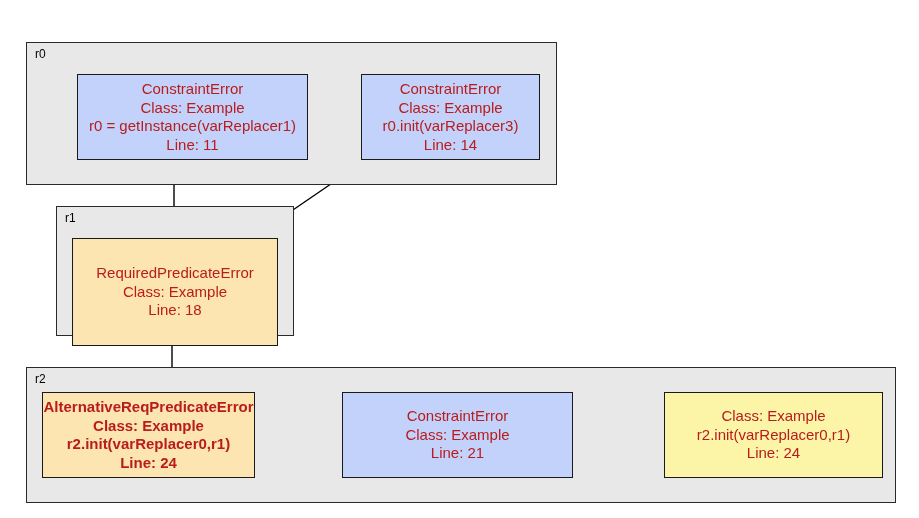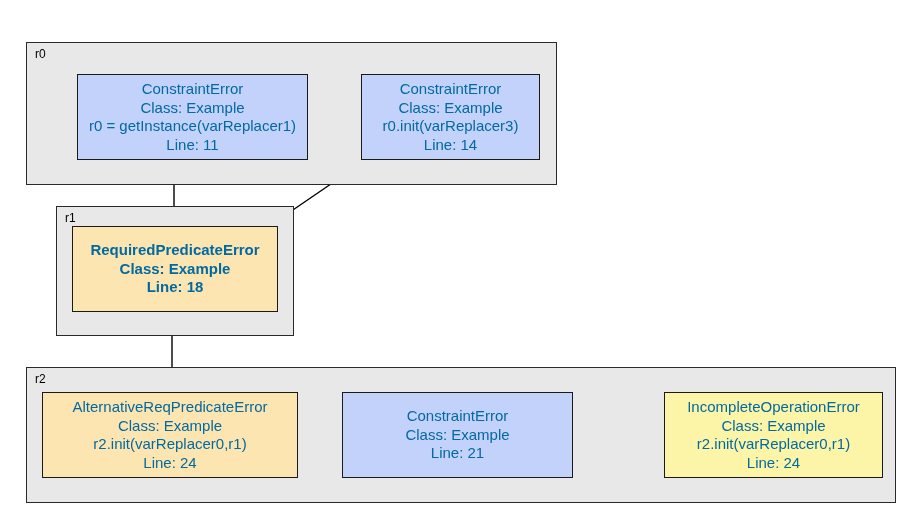--- a/index.html
+++ b/index.html
@@ -39,21 +39,21 @@
     position: absolute;
     box-sizing: border-box;
     border: 1px solid #1a1a1a;
     display: flex;
     flex-direction: column;
     align-items: center;
     justify-content: center;
     text-align: center;
     font-size: 15px;
     line-height: 18.5px;
-    color: #0369a1;
+    color: #b91c1c;
     white-space: nowrap;
   }
   .node .ln { display: block; }
   .edges {
     position: absolute;
     left: 0; top: 0;
     width: 919px;
     height: 518px;
     pointer-events: none;
   }
@@ -87,38 +87,37 @@
     </div>
     <div class="node" style="left: 361px; top: 74px; width: 179px; height: 86px; background: rgb(194, 210, 251);">
       <span class="ln">ConstraintError</span>
       <span class="ln">Class: Example</span>
       <span class="ln">r0.init(varReplacer3)</span>
       <span class="ln">Line: 14</span>
     </div>
     <div class="cluster" style="left: 56px; top: 206px; width: 238px; height: 130px; background: rgb(232, 232, 232); border-color: rgb(42, 42, 42);">
       <div class="cluster-label">r1</div>
     </div>
-    <div class="node" style="left: 72px; top: 226px; width: 206px; height: 86px; background: rgb(252, 229, 176); font-weight: bold;">
+    <div class="node" style="left: 72px; top: 238px; width: 206px; height: 108px; background: rgb(252, 229, 176);">
       <span class="ln">RequiredPredicateError</span>
       <span class="ln">Class: Example</span>
       <span class="ln">Line: 18</span>
     </div>
     <div class="cluster" style="left: 26px; top: 367px; width: 870px; height: 136px; background: rgb(232, 232, 232); border-color: rgb(42, 42, 42);">
       <div class="cluster-label">r2</div>
     </div>
-    <div class="node" style="left: 42px; top: 392px; width: 256px; height: 86px; background: rgb(252, 229, 176);">
+    <div class="node" style="left: 42px; top: 392px; width: 213px; height: 86px; background: rgb(252, 229, 176); font-weight: bold;">
       <span class="ln">AlternativeReqPredicateError</span>
       <span class="ln">Class: Example</span>
       <span class="ln">r2.init(varReplacer0,r1)</span>
       <span class="ln">Line: 24</span>
     </div>
     <div class="node" style="left: 342px; top: 392px; width: 231px; height: 86px; background: rgb(194, 210, 251);">
       <span class="ln">ConstraintError</span>
       <span class="ln">Class: Example</span>
       <span class="ln">Line: 21</span>
     </div>
     <div class="node" style="left: 664px; top: 392px; width: 219px; height: 86px; background: rgb(252, 245, 168);">
-      <span class="ln">IncompleteOperationError</span>
       <span class="ln">Class: Example</span>
       <span class="ln">r2.init(varReplacer0,r1)</span>
       <span class="ln">Line: 24</span>
     </div>
   </div>
 
 </body></html>

